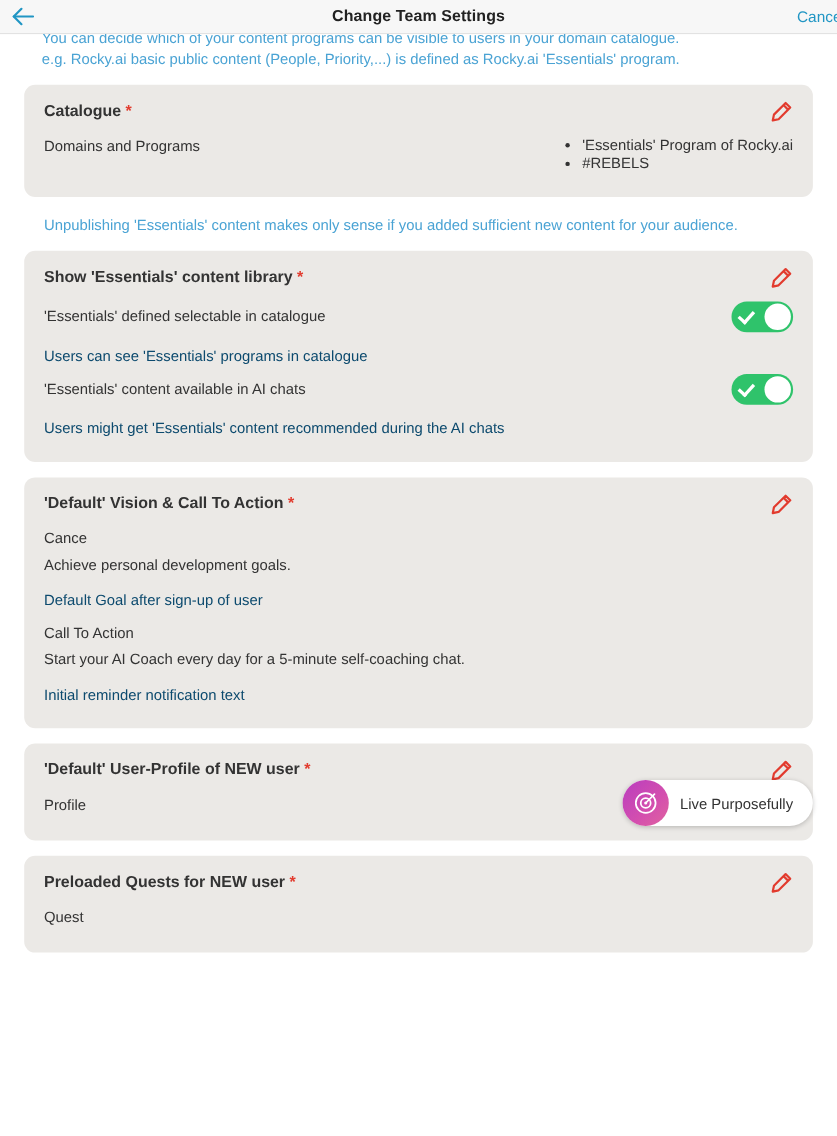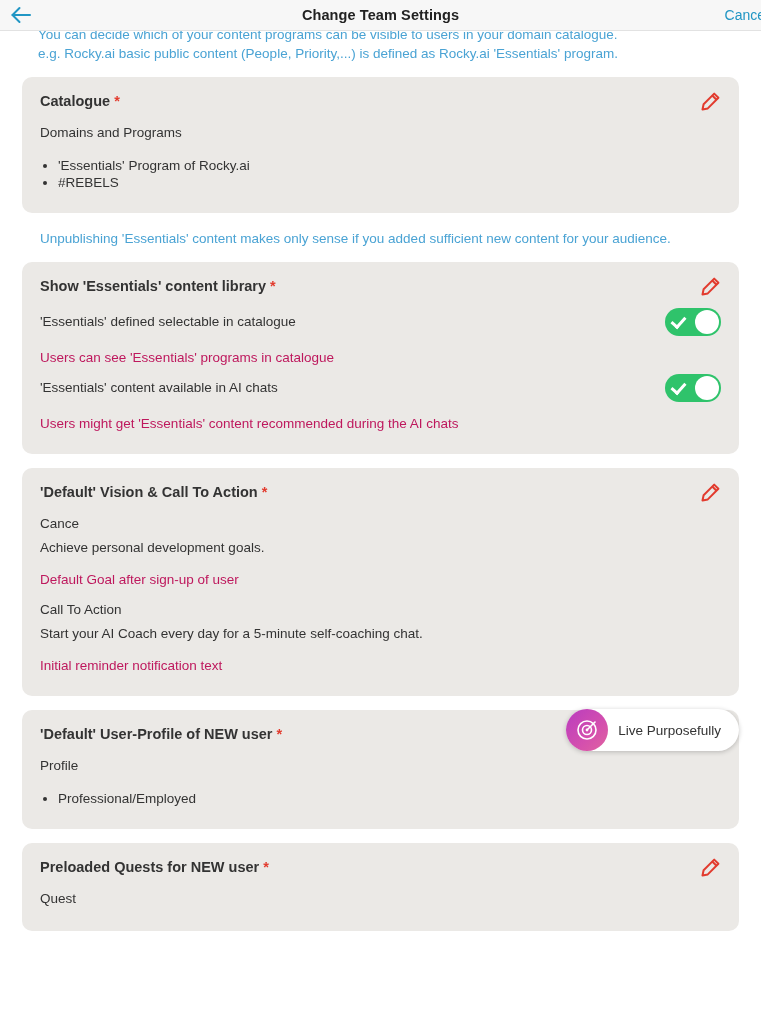--- a/index.html
+++ b/index.html
@@ -107,24 +107,23 @@
     top: 14px;
     width: 22px;
     height: 22px;
     cursor: pointer;
   }
   .pencil svg { display: block; }
 
   .row {
     display: flex;
     align-items: flex-start;
-    justify-content: flex-end;
+    justify-content: space-between;
     gap: 14px;
     margin-bottom: 4px;
-    flex-direction: column;
   }
   .row-label {
     font-size: 13.5px;
     color: #333333;
     line-height: 20px;
     white-space: nowrap;
   }
   .bullets {
     list-style: disc;
     margin: 0;
@@ -132,21 +131,21 @@
     text-align: left;
   }
   .bullets li {
     font-size: 13.5px;
     color: #333333;
     line-height: 17px;
   }
 
   .link-row {
     font-size: 13.5px;
-    color: #be185d;
+    color: #0c4a6e;
     line-height: 20px;
     margin: 12px 0 2px 0;
     cursor: pointer;
   }
 
   .toggle-row {
     display: flex;
     align-items: center;
     justify-content: space-between;
     min-height: 28px;

